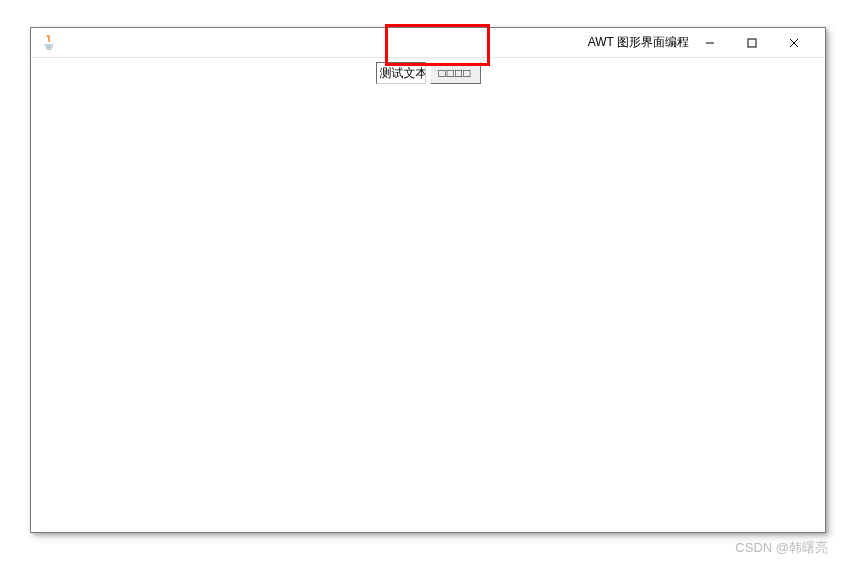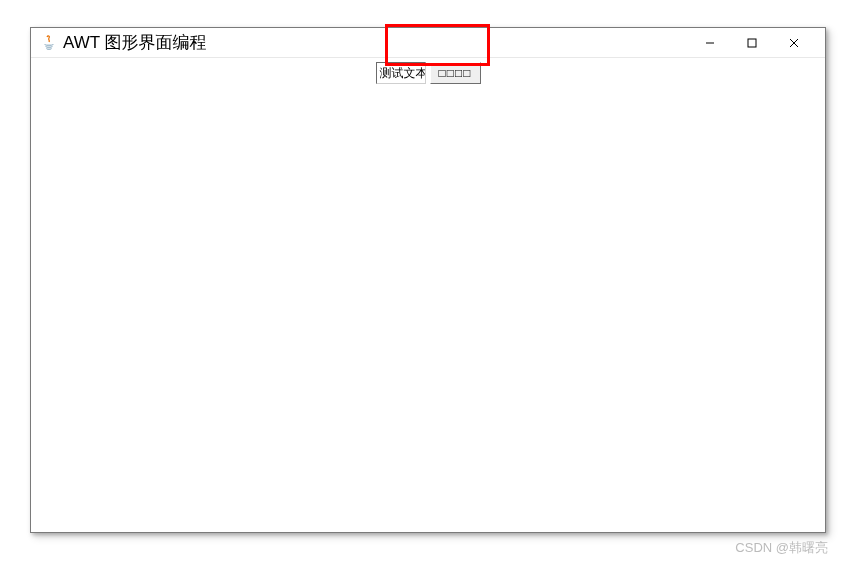--- a/index.html
+++ b/index.html
@@ -38,23 +38,24 @@
       margin-right: 6px;
       display: flex;
       align-items: center;
       justify-content: center;
     }
     .java-icon svg {
       width: 16px;
       height: 16px;
     }
     .title-text {
-      font-size: 17px;
+      font-size: 12px;
       color: #000000;
       flex: 1;
+      text-align: right;
     }
     .window-controls {
       display: flex;
       gap: 0;
     }
     .wc-btn {
       width: 42px;
       height: 28px;
       display: flex;
       align-items: center;

